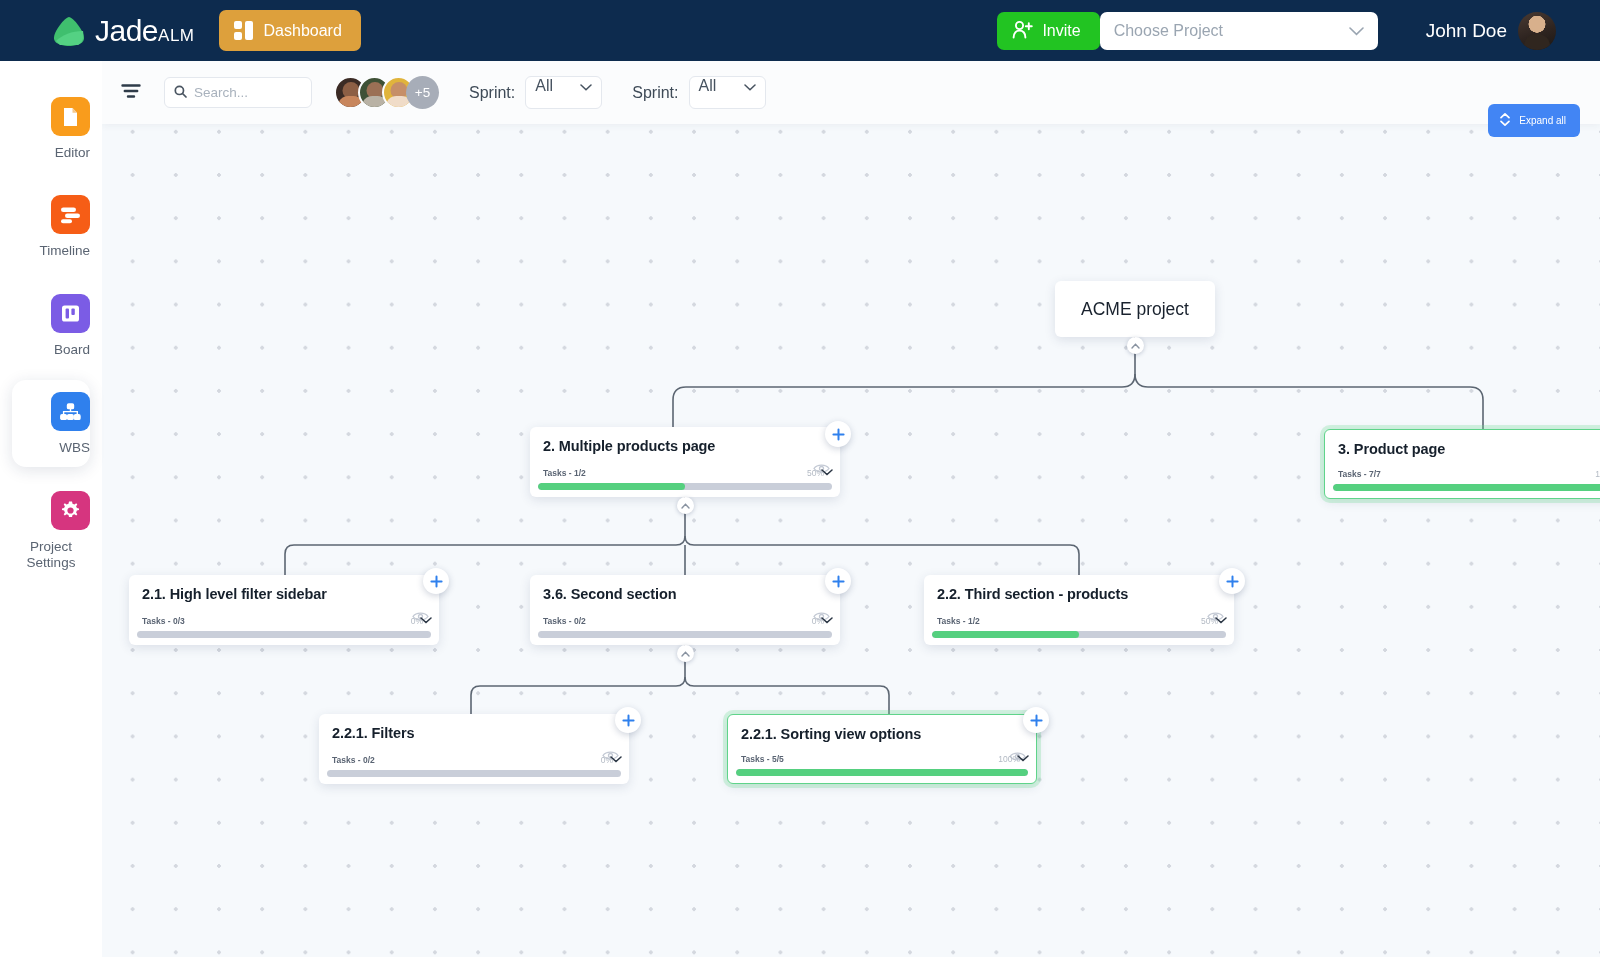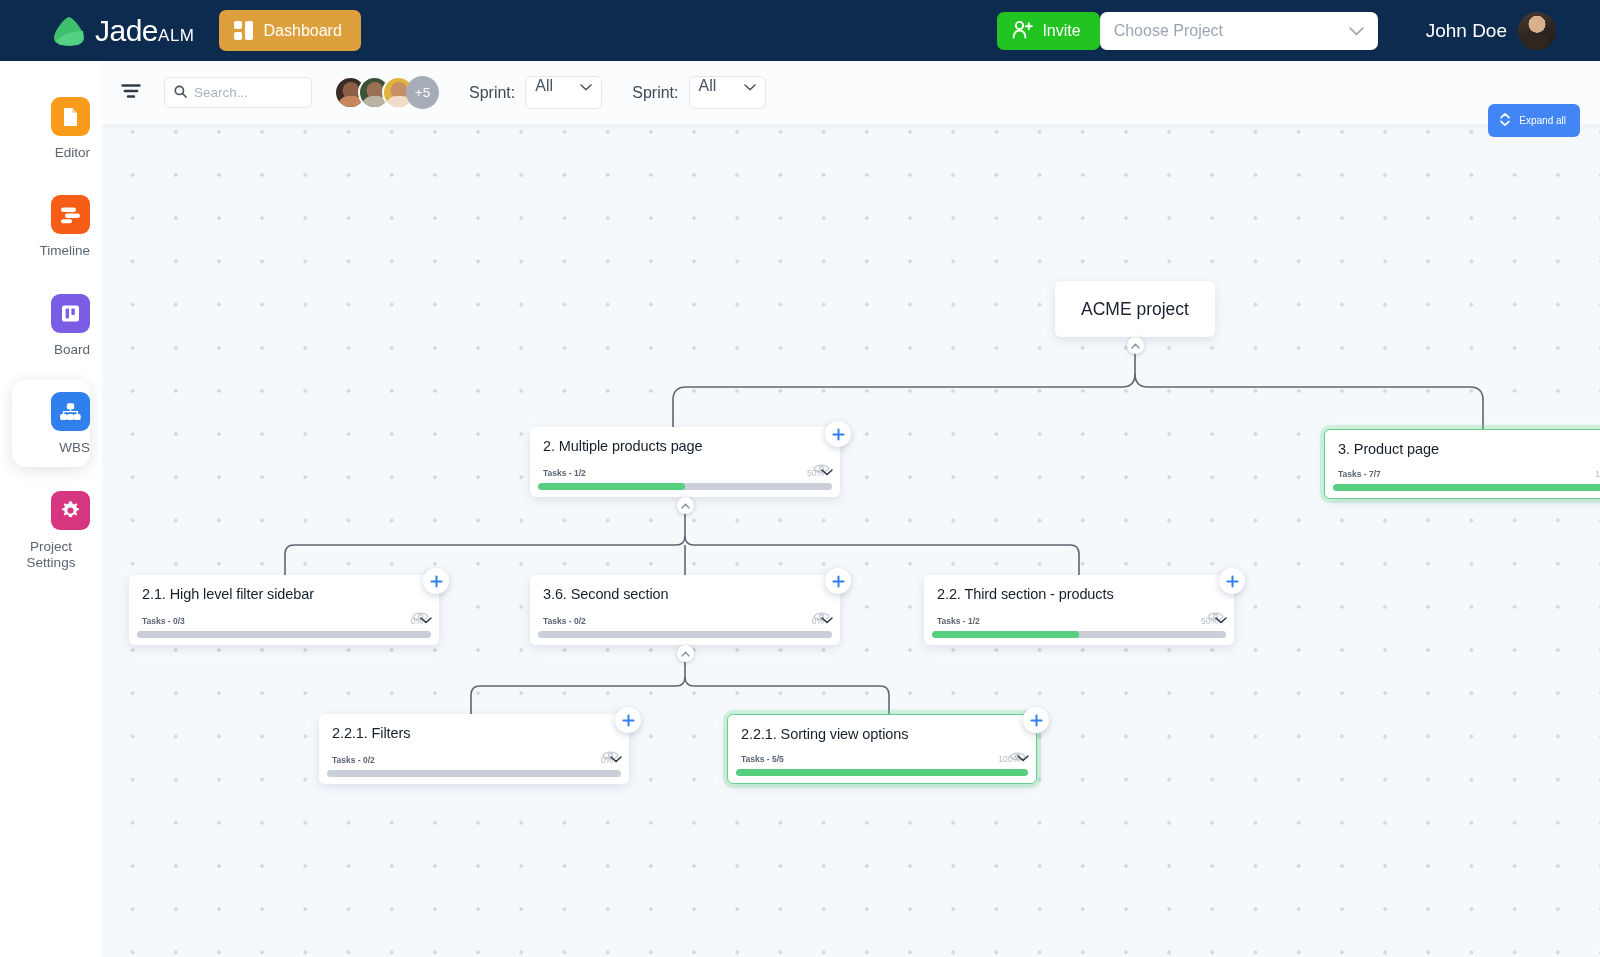--- a/index.html
+++ b/index.html
@@ -195,21 +195,21 @@
     width: 160px; height: 56px;
     display: flex; align-items: center; justify-content: center;
     font-size: 17.5px; color: #19222e;
   }
   .node.card { width: 310px; height: 70px; padding: 11px 13px 0 13px; }
   .node.card.done {
     border: 1.6px solid #5fd48a;
     box-shadow: 0 0 0 4px rgba(116,221,151,.28), 0 3px 11px rgba(35,55,90,.12);
   }
   .card-title {
-    font-size: 14.5px; font-weight: normal; color: #16202c;
+    font-size: 14.5px; font-weight: bold; color: #16202c;
     letter-spacing: -.1px;
   }
   .card-tasks {
     position: absolute; left: 13px; bottom: 19px;
     font-size: 8.5px; color: #5a6473; font-weight: bold;
   }
   .card-pct {
     position: absolute; right: 16px; bottom: 19px;
     font-size: 8.5px; color: #b3bac4;
   }

